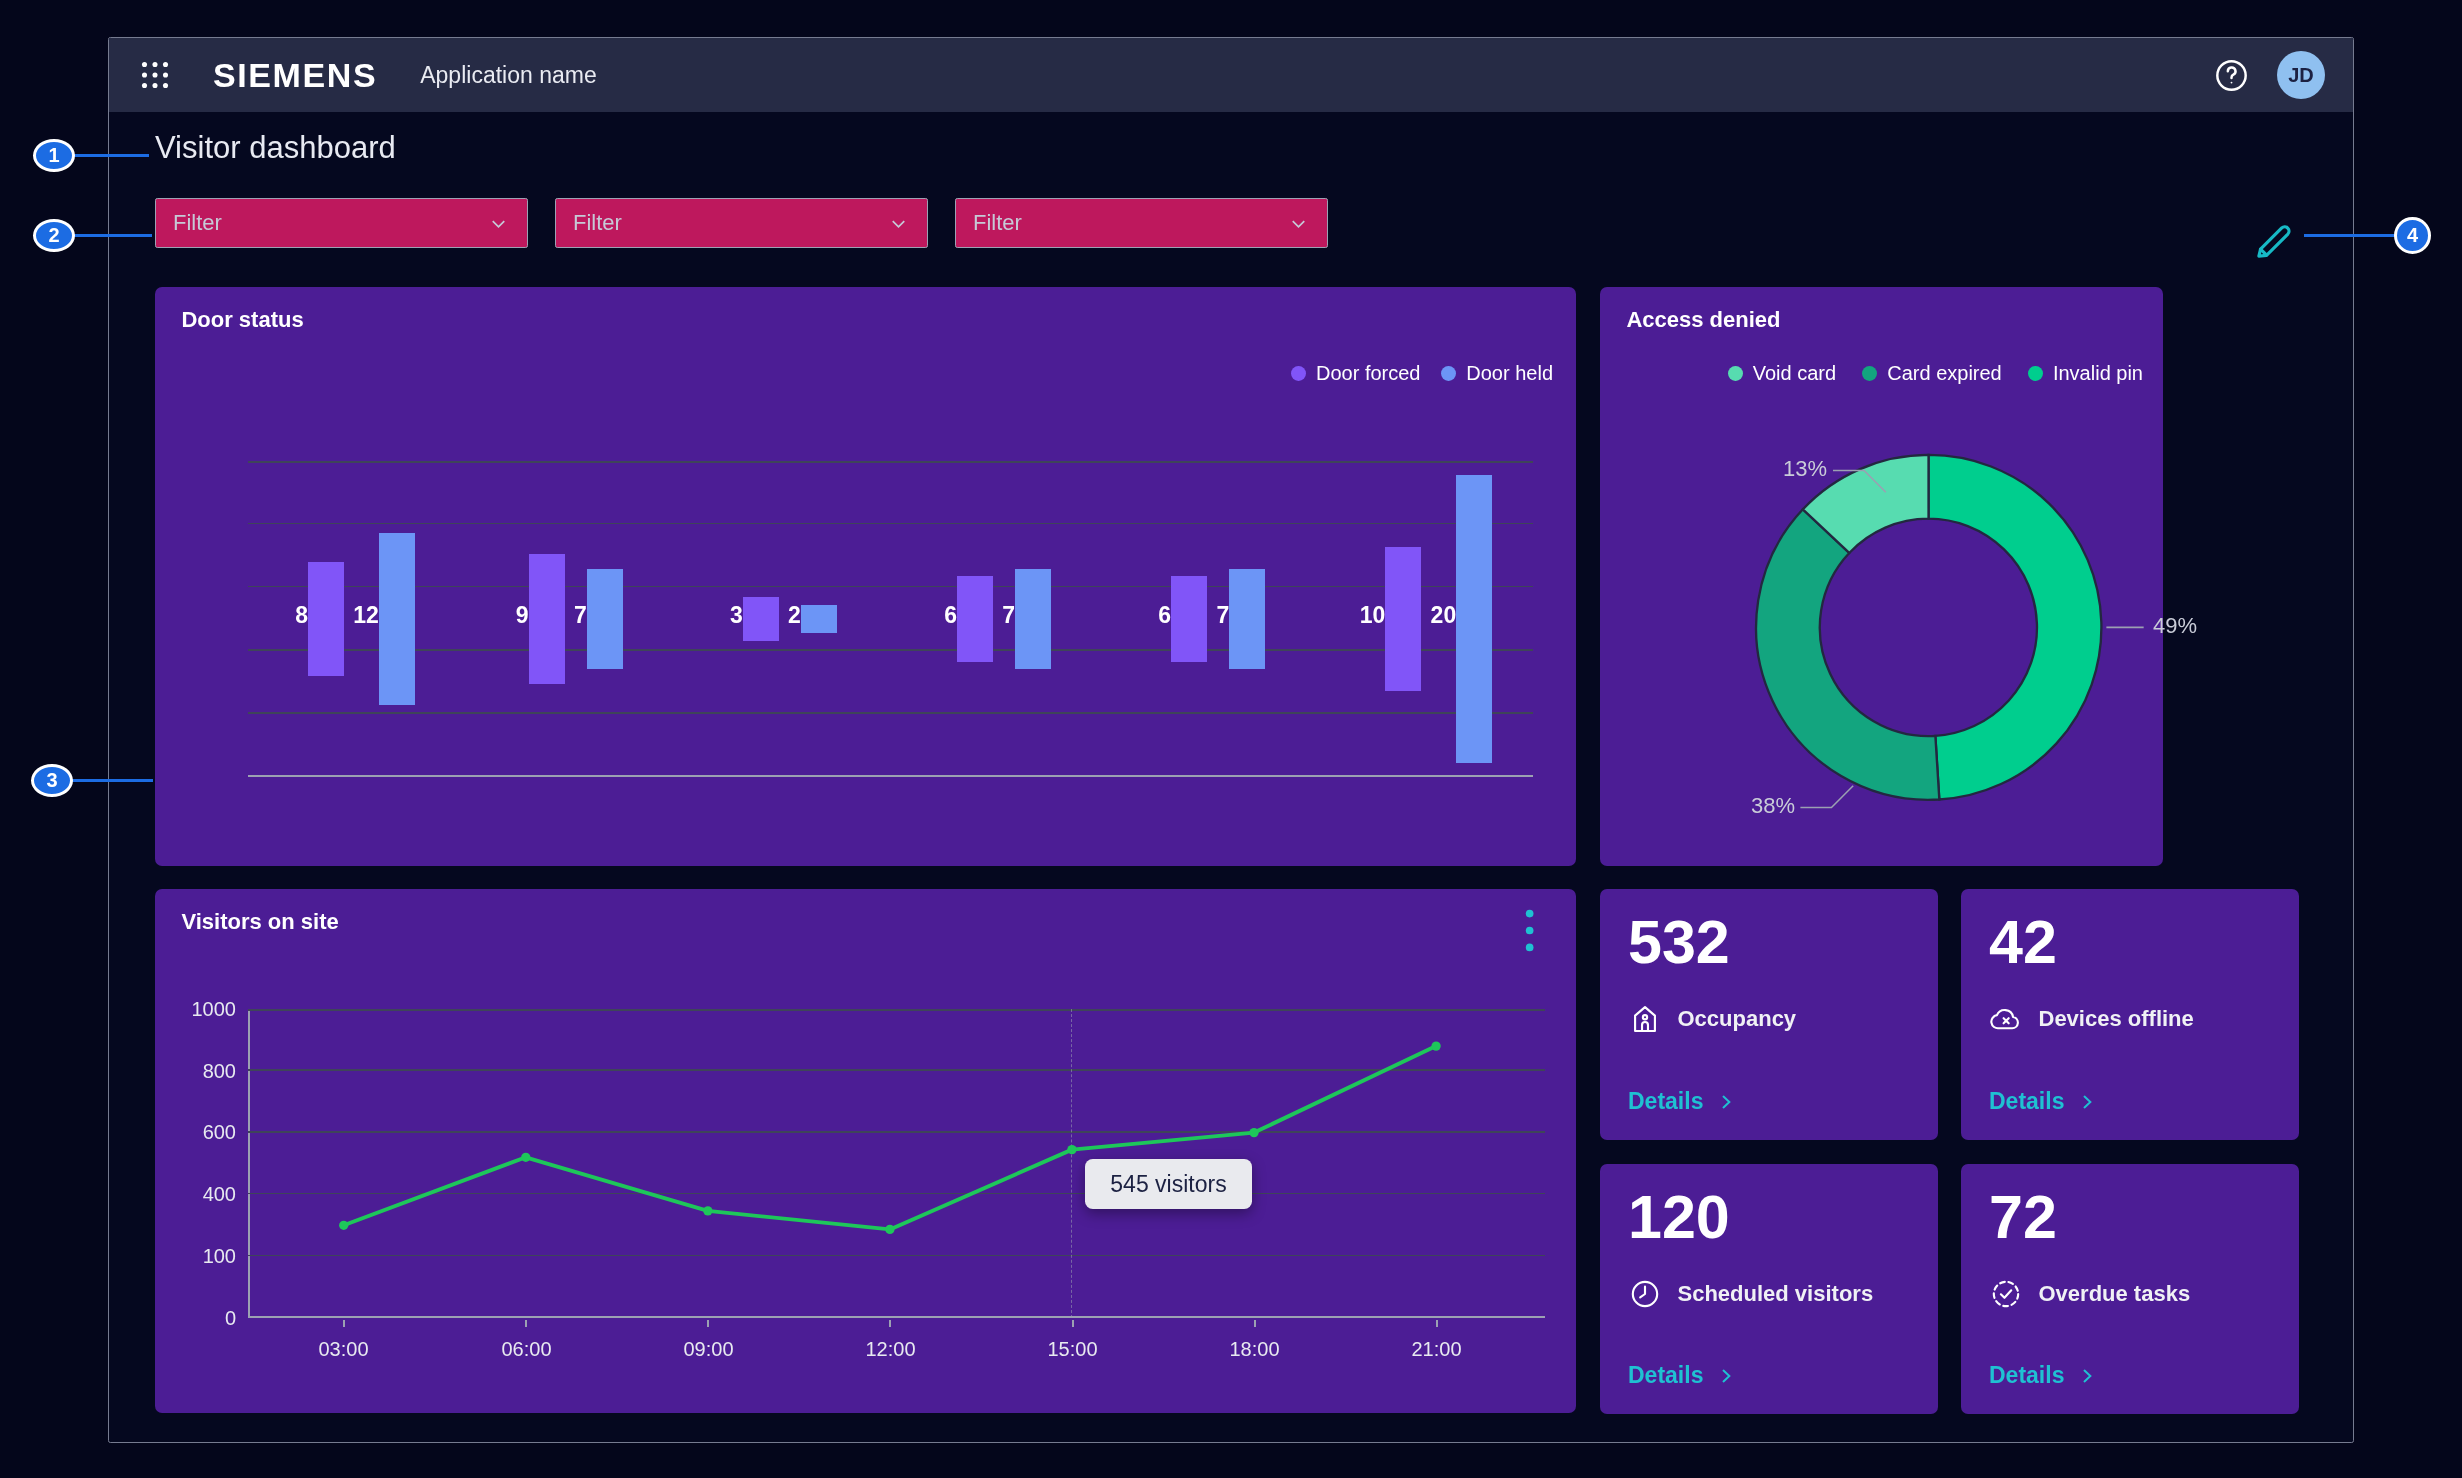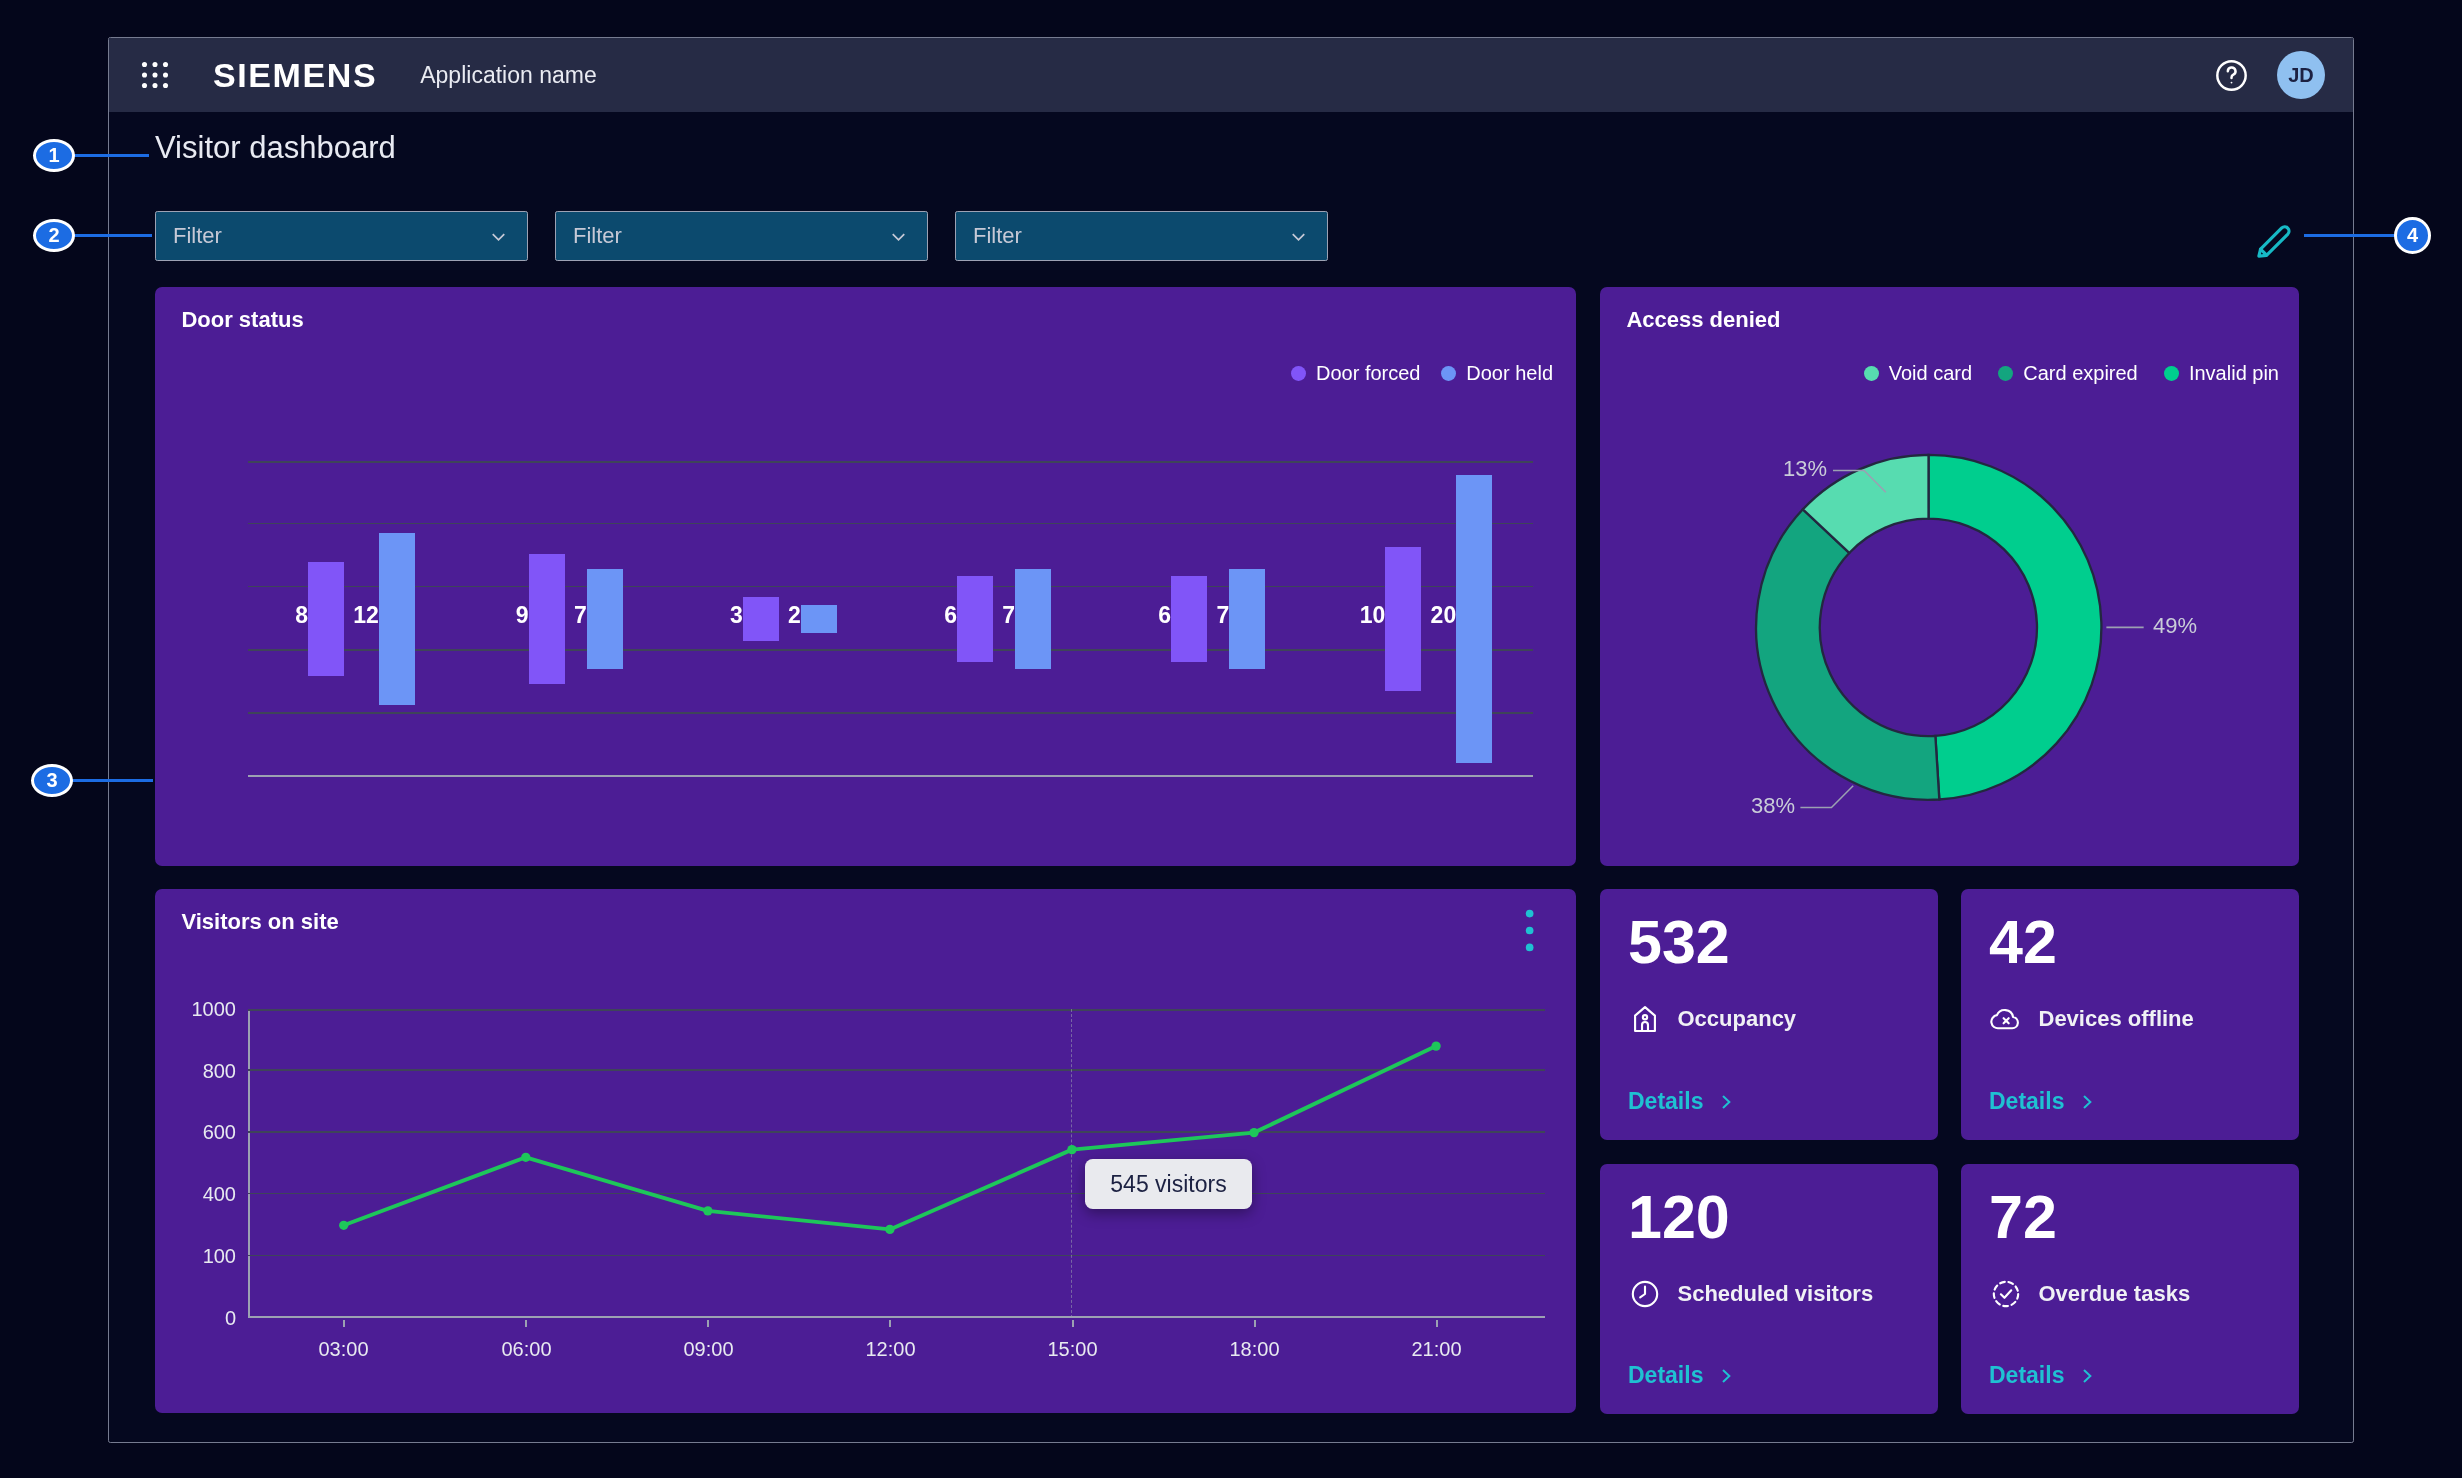--- a/index.html
+++ b/index.html
@@ -17,22 +17,22 @@
   .gridicon{width:36px;height:36px;display:flex;align-items:center;justify-content:center;cursor:pointer;}
   .brand{font-size:34px;font-weight:700;letter-spacing:1.6px;margin-left:40px;color:#fff;}
   .appname{font-size:23px;font-weight:400;margin-left:43px;color:#E9EBF2;}
   .topbar-spacer{flex:1;}
   .helpbtn{width:39px;height:39px;display:flex;align-items:center;justify-content:center;cursor:pointer;}
   .avatar{width:48px;height:48px;border-radius:50%;background:#8FC0F0;color:#1C2142;
           display:flex;align-items:center;justify-content:center;font-size:20px;font-weight:700;margin-left:26.4px;cursor:pointer;}
 
   
   .page-title{position:absolute;left:155px;top:130px;font-size:31px;font-weight:400;color:#E8EAF2;}
-  .filter{position:absolute;top:211px;width:373px;height:50px;border:1.6px solid #9DA2B4;border-radius:2.3px;
-          background:#0c4a6e;display:flex;align-items:center;padding:0 17px;cursor:pointer;}
+  .filter{position:absolute;top:198px;width:373px;height:50px;border:1.6px solid #9DA2B4;border-radius:2.3px;
+          background:#be185d;display:flex;align-items:center;padding:0 17px;cursor:pointer;}
   .filter .flabel{font-size:22px;color:#C6C9D6;flex:1;}
   .pencil-btn{position:absolute;left:2248px;top:215px;width:50px;height:50px;display:flex;
               align-items:center;justify-content:center;cursor:pointer;}
 
   
   .card{position:absolute;background:#4c1d95;border-radius:7px;}
   .card-title{position:absolute;left:26.4px;top:20px;font-size:22px;font-weight:700;color:#FFFFFF;}
   .legend{position:absolute;top:75px;right:23px;display:flex;gap:21px;align-items:center;}
   .legend-item{display:flex;align-items:center;gap:10px;}
   .legend-dot{width:14.8px;height:14.8px;border-radius:50%;}
@@ -230,21 +230,21 @@
             <div class="bar" style="height: 45.4545%; background: rgb(129, 85, 248);"></div>
           </div>
           <div class="bar-col">
             <div class="bar-val">20</div>
             <div class="bar" style="height: 90.9091%; background: rgb(108, 149, 246);"></div>
           </div>
         </div>
       </div>
   </div>
 
-  <div class="card" id="access-card" style="left:1600px;top:287px;width:699px;height:579px;">
+  <div class="card" id="access-card" style="left:1600px;top:287px;width:563px;height:579px;">
     <div class="card-title">Access denied</div>
     <div class="legend" style="right:20px;gap:26.4px;" id="access-legend">
         <div class="legend-item">
           <span class="legend-dot" style="background: rgb(87, 220, 176);"></span>
           <span class="legend-label">Void card</span>
         </div>
         <div class="legend-item">
           <span class="legend-dot" style="background: rgb(19, 165, 127);"></span>
           <span class="legend-label">Card expired</span>
         </div>

